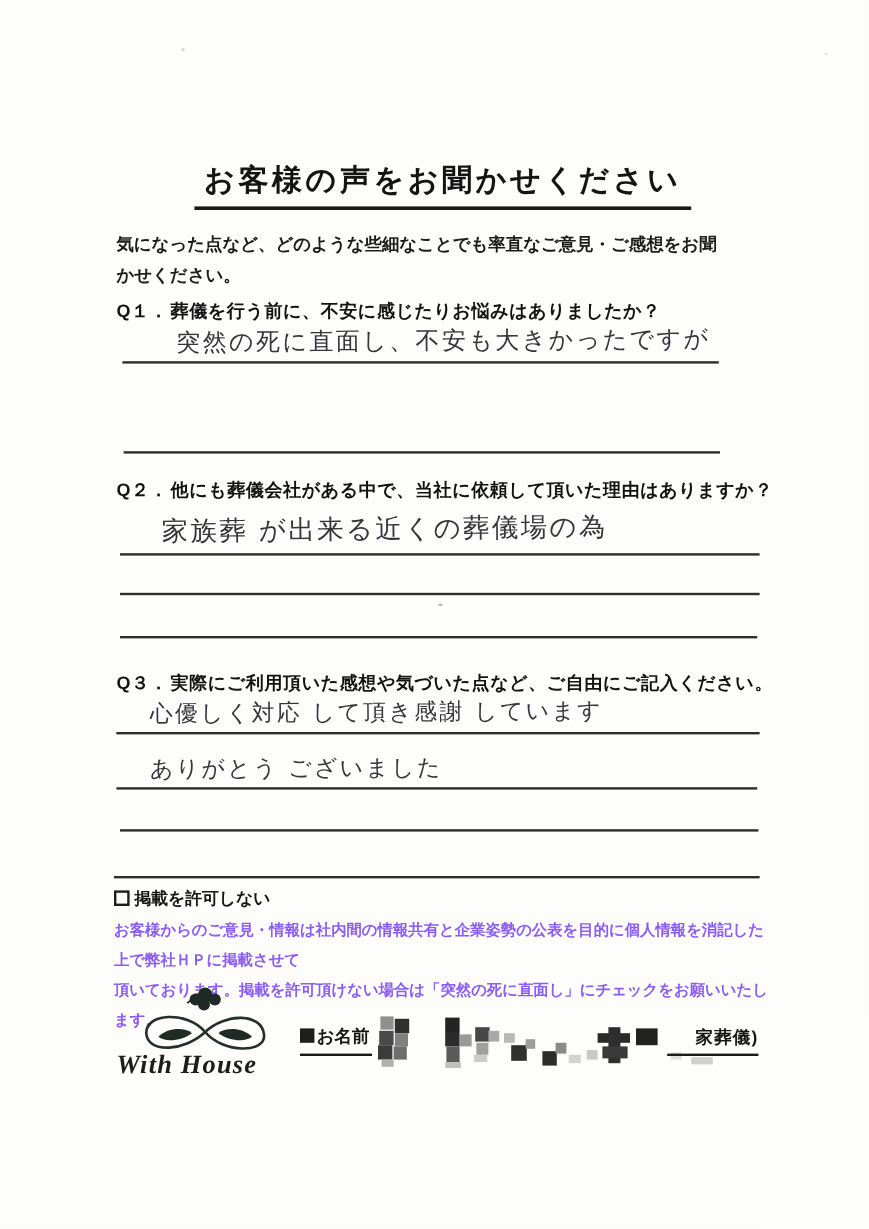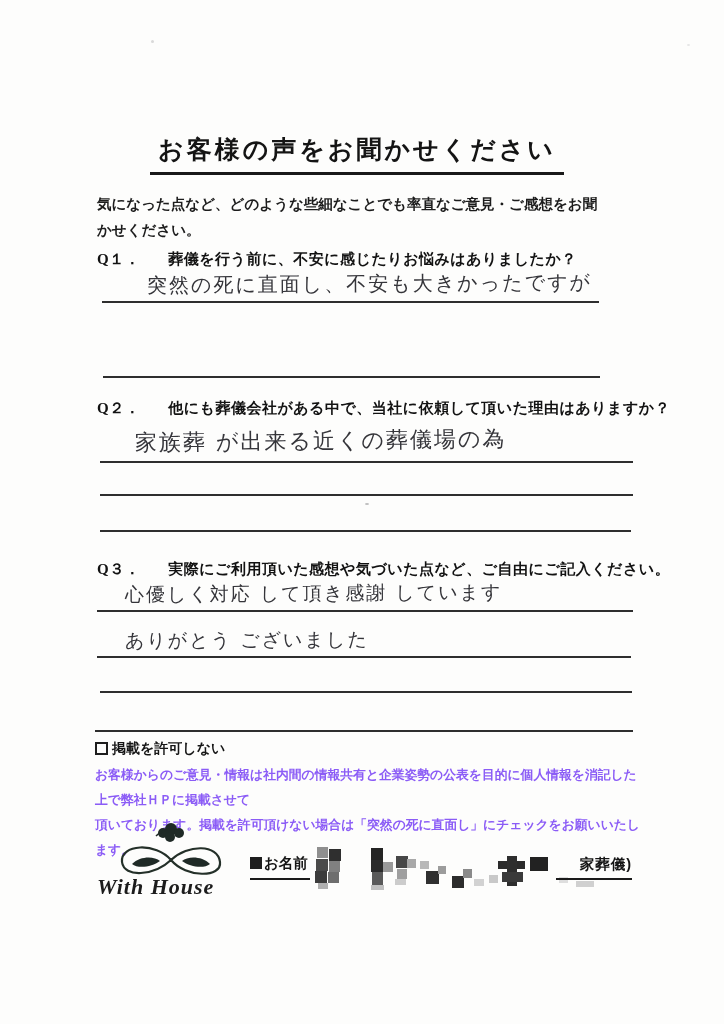--- a/index.html
+++ b/index.html
@@ -2,33 +2,33 @@
 <html><head>
 <meta charset="utf-8">
 <style>
   html,body{margin:0;padding:0;background:#ffffff;}
   .page{
     position:relative;width:724px;height:1024px;background:#fdfdfc;
     font-family:"Liberation Sans",sans-serif;color:#1b1b1b;overflow:hidden;
   }
   
   .title-wrap{
-    position:absolute;left:150px;top:133px;width:414px;text-align:center;
+    position:absolute;left:162px;top:133px;width:414px;text-align:center;
     border-bottom:3px solid #191919;padding-bottom:6px;
   }
   .title{
     font-family:"Liberation Serif","DejaVu Serif",serif;font-weight:700;
     font-size:25px;letter-spacing:3px;color:#141414;
   }
   
   .intro{position:absolute;left:97px;top:192px;width:512px;font-size:14.5px;
     font-weight:600;line-height:25.5px;color:#1c1c1c;}
   
   .q{position:absolute;font-size:15px;font-weight:700;color:#121212;letter-spacing:0.5px;}
-  .q .qlabel{margin-right:28px;font-family:Liberation Serif, serif;}
+  .q .qlabel{margin-right:2px;}
   
   .ansline{
     position:absolute;border-bottom:2px solid #2e2e2e;
     display:flex;align-items:center;box-sizing:border-box;
   }
   .rule{position:absolute;border-bottom:2px solid #2e2e2e;height:0;}
   .hw{
     font-family:"DejaVu Sans",sans-serif;color:#35353a;
     letter-spacing:2px;transform:rotate(-0.4deg);transform-origin:left bottom;
     white-space:nowrap;padding-bottom:2px;

